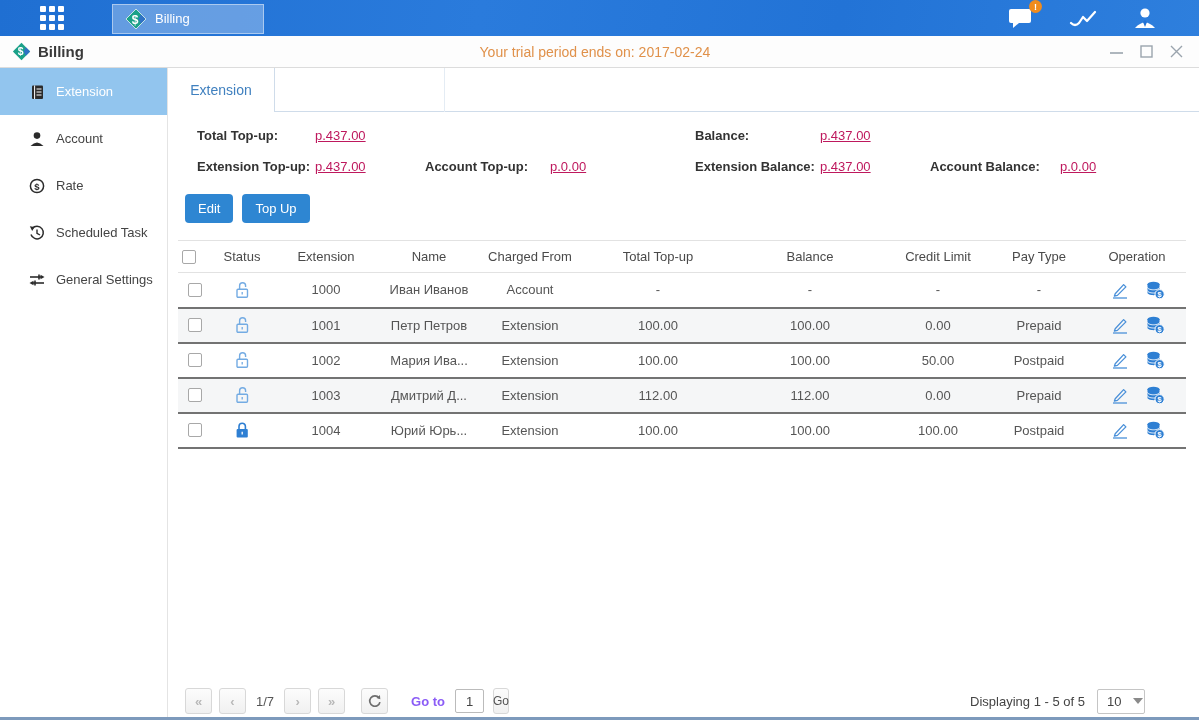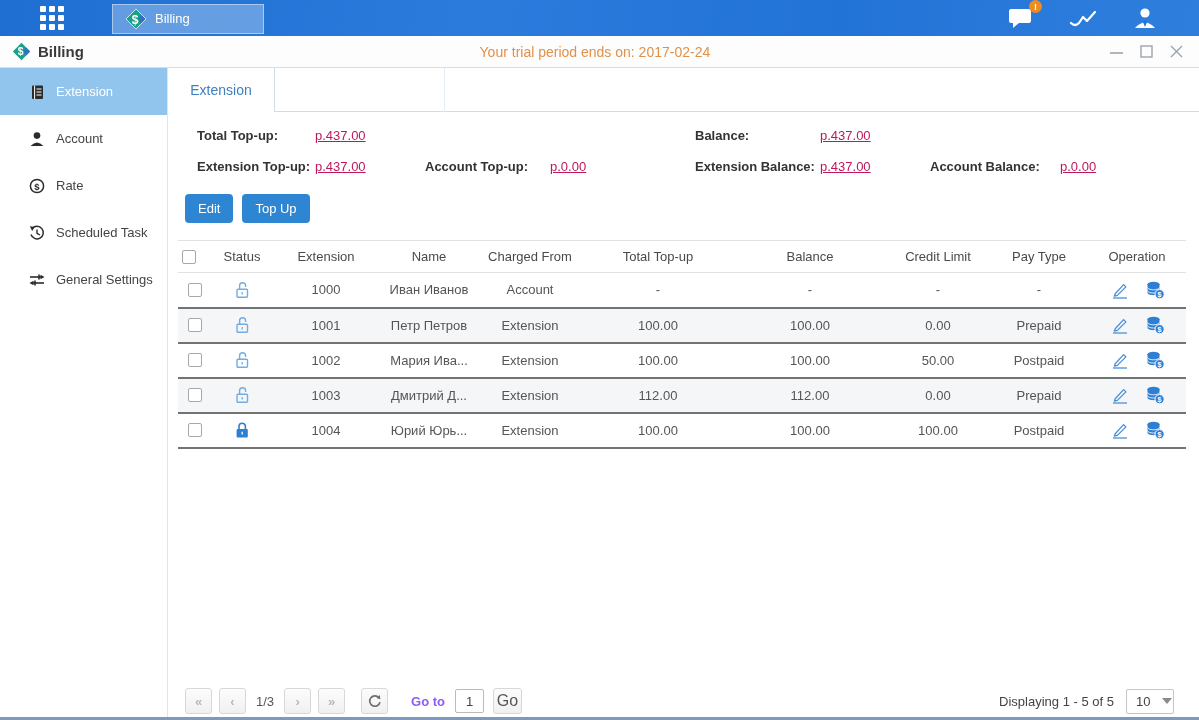--- a/index.html
+++ b/index.html
@@ -102,25 +102,25 @@
     display:flex; align-items:center; justify-content:center; cursor:pointer; margin-right:7px;
   }
   .pg-label { color:#555; margin:0 10px 0 3px; }
   .pg-refresh { margin-left:9px; }
   .goto-label { margin-left:16px; margin-right:10px; color:#8b5cf6;font-weight:bold; }
   .goto-input {
     width:29px; height:24px; border:1px solid #bbb; border-radius:2px; text-align:center;
     font-size:13px; color:#444; font-family:"Liberation Sans",sans-serif;
   }
   .go-btn {
-    margin-left:9px; width:29px; height:26px; border:1px solid #d8d8d8; border-radius:3px;
-    background:linear-gradient(#fcfcfc,#f0f0f0); color:#555; font-size:16px; cursor:pointer;
+    margin-left:9px; width:16px; height:26px; border:1px solid #d8d8d8; border-radius:3px;
+    background:linear-gradient(#fcfcfc,#f0f0f0); color:#555; font-size:12px; cursor:pointer;
     display:flex; align-items:center; justify-content:center;
   }
-  .pg-right { margin-left:auto; margin-right:12px; display:flex; align-items:center; gap:12px; }
+  .pg-right { margin-left:auto; margin-right:41px; display:flex; align-items:center; gap:12px; }
   .displaying { color:#444; }
   .page-size {
     width:48px; height:25px; border:1px solid #c5c5c5; border-radius:2px; background:#fff;
     display:flex; align-items:center; padding-left:9px; gap:12px; cursor:pointer; color:#444;
   }
   .caret { width:0; height:0; border-left:5px solid transparent; border-right:5px solid transparent; border-top:6px solid #8a8a8a; }
   .bottom-edge { position:absolute; left:0; bottom:0; width:1199px; height:3px; background:#7d9abc; }
 </style>
 </head>
 <body>
@@ -487,21 +487,21 @@
                 </svg>
               </span></td>
           </tr>
         </tbody>
     </table>
   </div>
 
   <div class="pager">
     <div class="pg-btn">«</div>
     <div class="pg-btn">‹</div>
-    <span class="pg-label">1/3</span>
+    <span class="pg-label">1/7</span>
     <div class="pg-btn">›</div>
     <div class="pg-btn">»</div>
     <div class="pg-btn pg-refresh">
       <svg width="15" height="15" viewBox="0 0 16 16">
           <path d="M12.8 4.2 A5.5 5.5 0 1 0 13.8 8.6" fill="none" stroke="#6e6e6e" stroke-width="1.8"></path>
           <polygon points="13.8,1 14.2,5.6 10.2,4.2" fill="#6e6e6e"></polygon>
         </svg>
     </div>
     <span class="goto-label">Go to</span>
     <input class="goto-input" value="1" style="">

